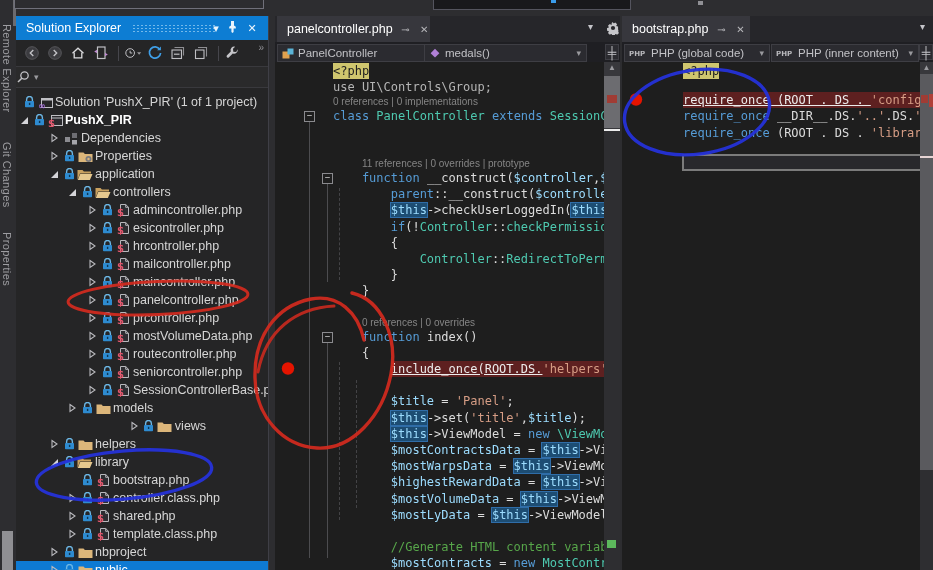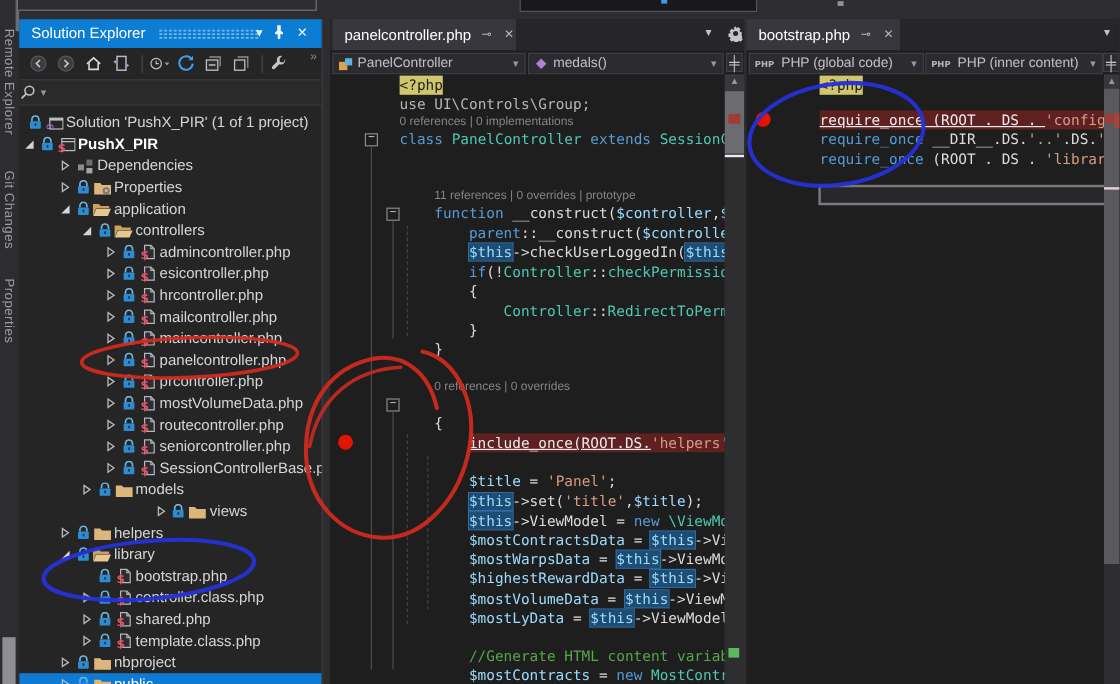--- a/index.html
+++ b/index.html
@@ -785,21 +785,21 @@
   <div class="combo" style="left:2px;width:159px">
     <span class="cic" id="ic-class">
         <svg width="12" height="11" viewBox="0 0 12 11">
           <rect x="0.5" y="3.5" width="7" height="7" fill="#e0a14e"></rect>
           <rect x="5.5" y="0.5" width="6" height="6" fill="#5bb4d8"></rect>
         </svg>
       </span>
     <span class="clbl">PanelController</span>
     <span class="cchev">▾</span>
   </div>
-  <div class="combo" style="left:165px;width:161px">
+  <div class="combo" style="left:149px;width:161px">
     <span class="cic" id="ic-method">
         <svg width="12" height="12" viewBox="0 0 12 12">
           <rect x="3" y="3" width="6.2" height="6.2" transform="rotate(45 6 6)" fill="#b180d7"></rect>
         </svg>
       </span>
     <span class="clbl">medals()</span>
     <span class="cchev">▾</span>
   </div>
   <span class="splitbtn" style="left:330px">╪</span>
 </div>
@@ -837,21 +837,21 @@
       <div class="cl"><span class="sp" style="width: 86.88px;"></span><span class="ct"><span class="kw">function </span><span class="pln">__construct(</span><span class="var">$controller</span><span class="pln">,</span><span class="var">$</span></span><span class="fold" style="left: 47px;">−</span></div>
       <div class="cl"><span class="sp" style="width: 115.76px;"></span><span class="ct"><span class="kw">parent</span><span class="pln">::__construct(</span><span class="var">$controlle</span></span></div>
       <div class="cl"><span class="sp" style="width: 115.76px;"></span><span class="ct"><span class="this">$this</span><span class="pln">-&gt;checkUserLoggedIn(</span><span class="this">$this</span></span></div>
       <div class="cl"><span class="sp" style="width: 115.76px;"></span><span class="ct"><span class="kw">if</span><span class="pln">(!</span><span class="cls">Controller</span><span class="pln">::</span><span class="cls">checkPermissio</span></span></div>
       <div class="cl"><span class="sp" style="width: 115.76px;"></span><span class="ct"><span class="pln">{</span></span></div>
       <div class="cl"><span class="sp" style="width: 144.64px;"></span><span class="ct"><span class="cls">Controller</span><span class="pln">::</span><span class="cls">RedirectToPerm</span></span></div>
       <div class="cl"><span class="sp" style="width: 115.76px;"></span><span class="ct"><span class="pln">}</span></span></div>
       <div class="cl"><span class="sp" style="width: 86.88px;"></span><span class="ct"><span class="pln">}</span></span></div>
       <div class="cl"></div>
       <div class="lens" style="padding-left: 86.88px;">0 references | 0 overrides</div>
-      <div class="cl"><span class="sp" style="width: 86.88px;"></span><span class="fold" style="left: 47px;">−</span></div>
+      <div class="cl"><span class="sp" style="width: 86.88px;"></span><span class="ct"><span class="kw">function </span><span class="pln">index()</span></span><span class="fold" style="left: 47px;">−</span></div>
       <div class="cl"><span class="sp" style="width: 86.88px;"></span><span class="ct"><span class="pln">{</span></span></div>
       <div class="cl"><span class="sp" style="width: 115.76px;"></span><span class="ct red"><span class="plnw">include_once(ROOT.DS.</span><span class="str">'helpers'</span></span></div>
       <div class="cl"></div>
       <div class="cl"><span class="sp" style="width: 115.76px;"></span><span class="ct"><span class="var">$title</span><span class="pln"> = </span><span class="str">'Panel'</span><span class="pln">;</span></span></div>
       <div class="cl"><span class="sp" style="width: 115.76px;"></span><span class="ct"><span class="this">$this</span><span class="pln">-&gt;set(</span><span class="str">'title'</span><span class="pln">,</span><span class="var">$title</span><span class="pln">);</span></span></div>
       <div class="cl"><span class="sp" style="width: 115.76px;"></span><span class="ct"><span class="this">$this</span><span class="pln">-&gt;ViewModel = </span><span class="kw">new </span><span class="cls">\ViewMo</span></span></div>
       <div class="cl"><span class="sp" style="width: 115.76px;"></span><span class="ct"><span class="var">$mostContractsData</span><span class="pln"> = </span><span class="this">$this</span><span class="pln">-&gt;Vi</span></span></div>
       <div class="cl"><span class="sp" style="width: 115.76px;"></span><span class="ct"><span class="var">$mostWarpsData</span><span class="pln"> = </span><span class="this">$this</span><span class="pln">-&gt;ViewMo</span></span></div>
       <div class="cl"><span class="sp" style="width: 115.76px;"></span><span class="ct"><span class="var">$highestRewardData</span><span class="pln"> = </span><span class="this">$this</span><span class="pln">-&gt;Vi</span></span></div>
       <div class="cl"><span class="sp" style="width: 115.76px;"></span><span class="ct"><span class="var">$mostVolumeData</span><span class="pln"> = </span><span class="this">$this</span><span class="pln">-&gt;ViewM</span></span></div>

